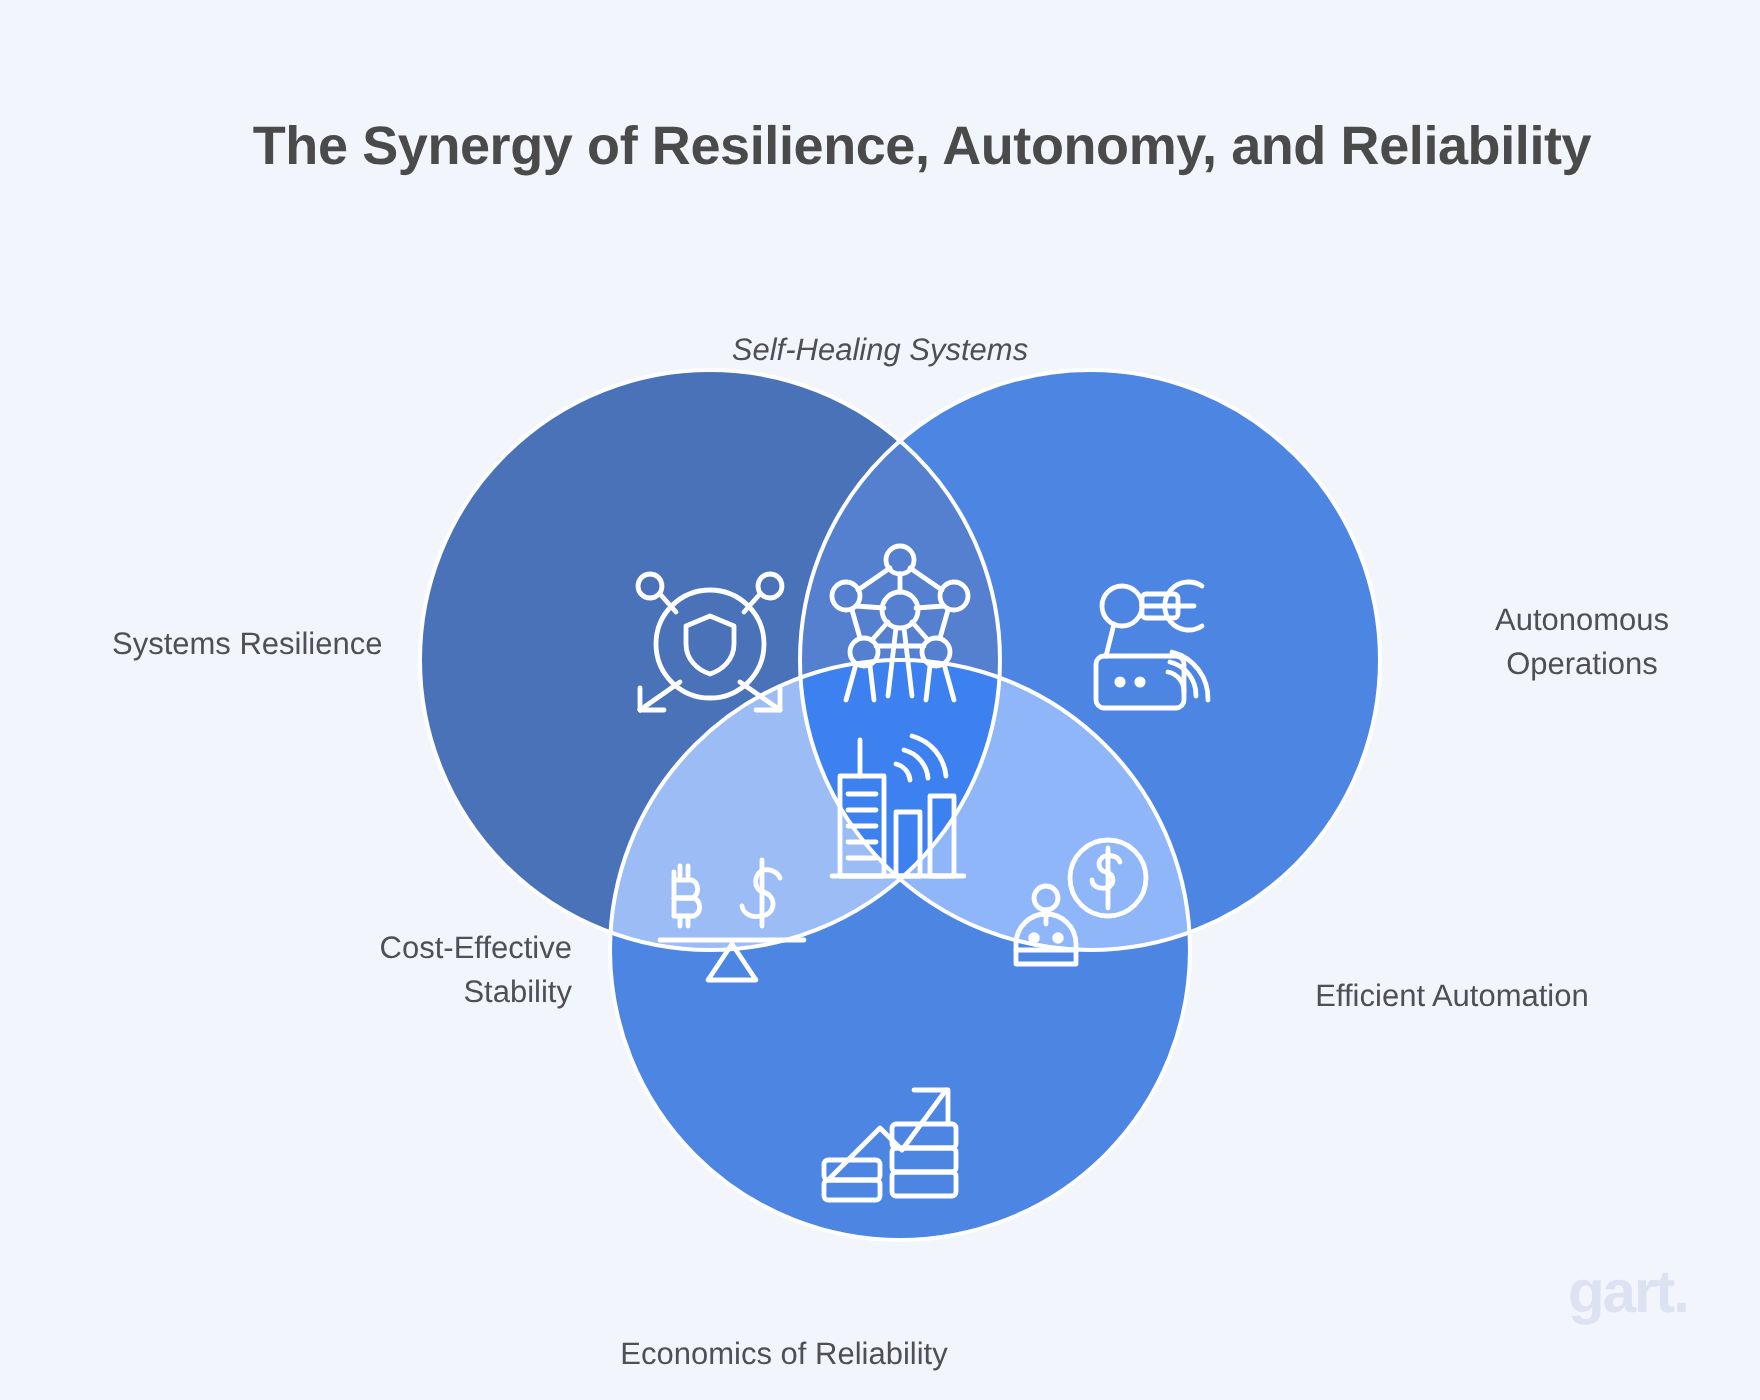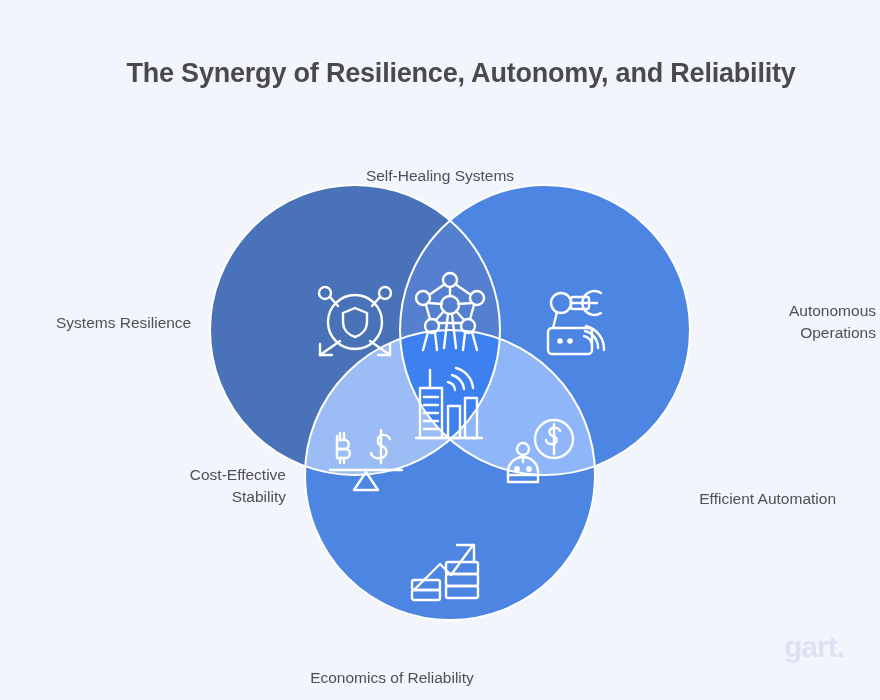--- a/index.html
+++ b/index.html
@@ -36,25 +36,25 @@
     top: 0;
     left: 0;
   }
   .label {
     position: absolute;
     font-size: 15.5px;
     color: #4f4f55;
     line-height: 1.45;
     white-space: pre-line;
   }
-  #label-top    { top: 165px; left: 0; width: 880px; text-align: center; }
+  #label-top    { top: 165px; left: 0; width: 880px; text-align: center; font-style: italic; }
   #label-left   { top: 312px; left: 32px; width: 175px; text-align: left; margin-left: 24px; }
-  #label-right  { top: 300px; left: 706px; width: 170px; text-align: right; }
+  #label-right  { top: 300px; left: 706px; width: 170px; text-align: center; }
   #label-bl     { top: 464px; left: 118px; width: 168px; text-align: right; }
-  #label-br     { top: 488px; left: 616px; width: 220px; text-align: right; }
+  #label-br     { top: 488px; left: 616px; width: 220px; text-align: center; }
   #label-bottom { top: 667px; left: 0; width: 784px; text-align: center; }
   .watermark {
     position: absolute;
     right: 36px;
     bottom: 36px;
     font-size: 30px;
     font-weight: bold;
     color: #dde2f3;
     letter-spacing: -1px;
     user-select: none;

